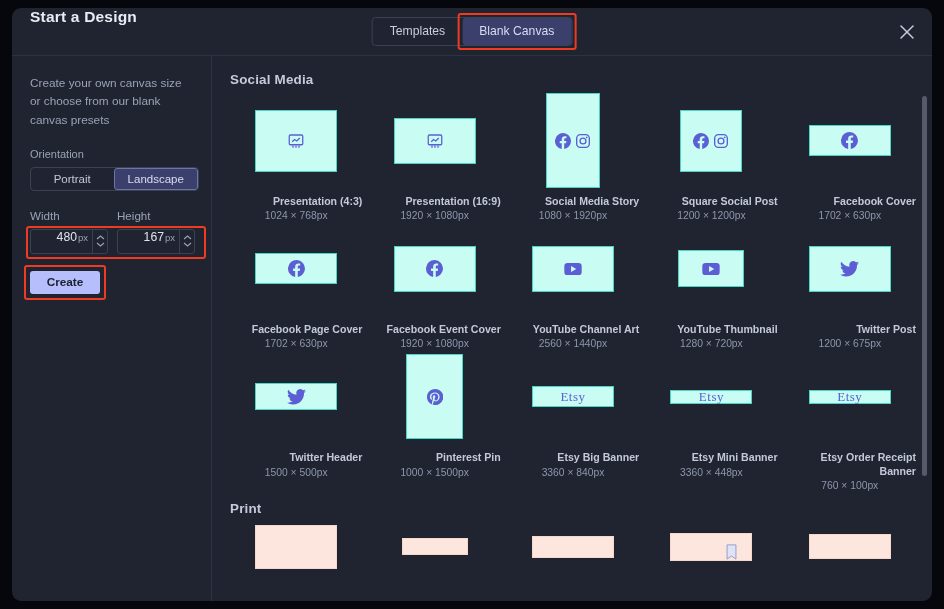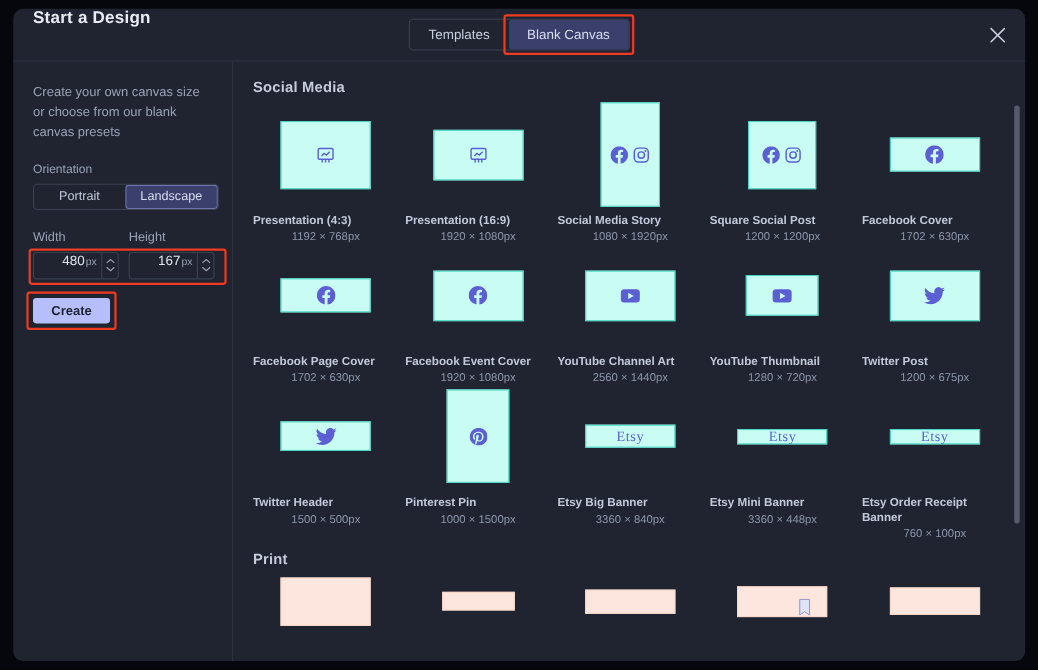--- a/index.html
+++ b/index.html
@@ -180,21 +180,21 @@
     background: #c9fcf3;
     border: 1px solid #49d6c4;
     display: flex; align-items: center; justify-content: center;
   }
   .thumb.print {
     background: #fce6dd;
     border: 1px solid #f7d7c9;
   }
   .card-name {
     margin-top: 7px;
-    text-align: left;
+    text-align: right;
     font-size: 10.6px; font-weight: bold; color: #c3c9da;
     line-height: 1.25;
   }
   .card-dims {
     margin-top: 2px;
     text-align: center;
     font-size: 10.3px; color: #8e96ab;
   }
   .icon-glyph { display: block; }
 
@@ -305,21 +305,21 @@
                     <svg class="icon-glyph" width="18" height="18" viewBox="0 0 24 24" fill="none" stroke="#5c5fd4" stroke-width="1.7">
         <rect x="3" y="4" width="18" height="13" rx="1.5"></rect>
         <polyline points="7,13 10,10 13,12 17,8"></polyline>
         <line x1="8" y1="18" x2="8" y2="21"></line>
                       <line x1="12" y1="18" x2="12" y2="21"></line>
                       <line x1="16" y1="18" x2="16" y2="21"></line>
       </svg>
                   </div>
                 </div>
                 <div class="card-name">Presentation (4:3)</div>
-                <div class="card-dims">1192 × 768px</div>
+                <div class="card-dims">1024 × 768px</div>
               </div>
               <div class="card">
                 <div class="thumb-box">
                   <div class="thumb" style="width: 82px; height: 46px;">
                     <svg class="icon-glyph" width="18" height="18" viewBox="0 0 24 24" fill="none" stroke="#5c5fd4" stroke-width="1.7">
         <rect x="3" y="4" width="18" height="13" rx="1.5"></rect>
         <polyline points="7,13 10,10 13,12 17,8"></polyline>
         <line x1="8" y1="18" x2="8" y2="21"></line>
                       <line x1="12" y1="18" x2="12" y2="21"></line>
                       <line x1="16" y1="18" x2="16" y2="21"></line>

